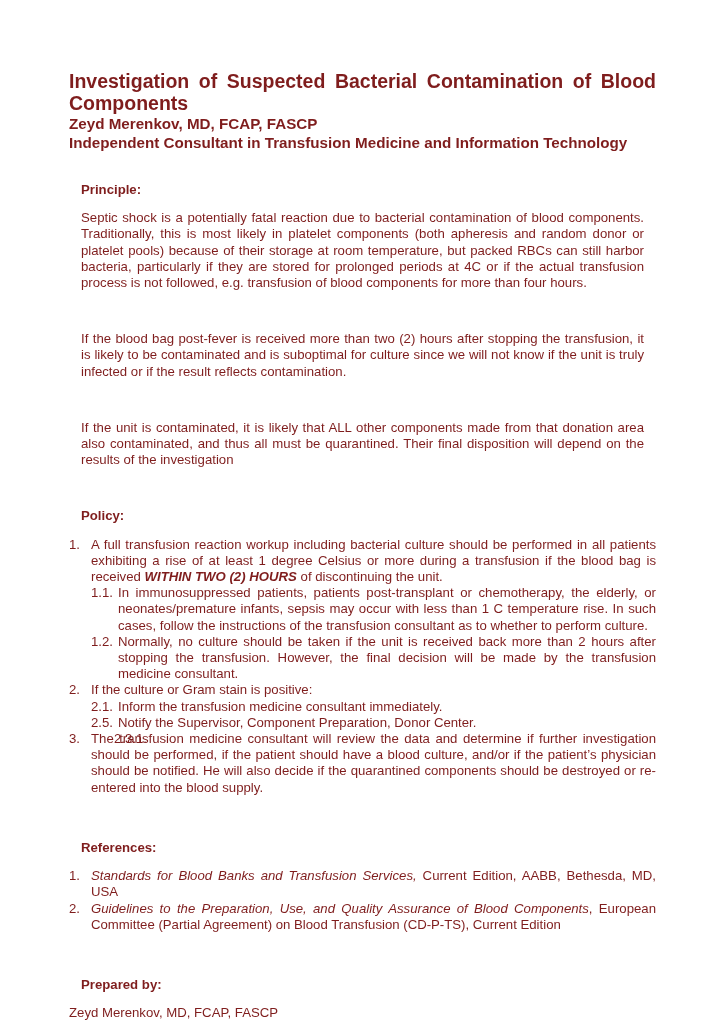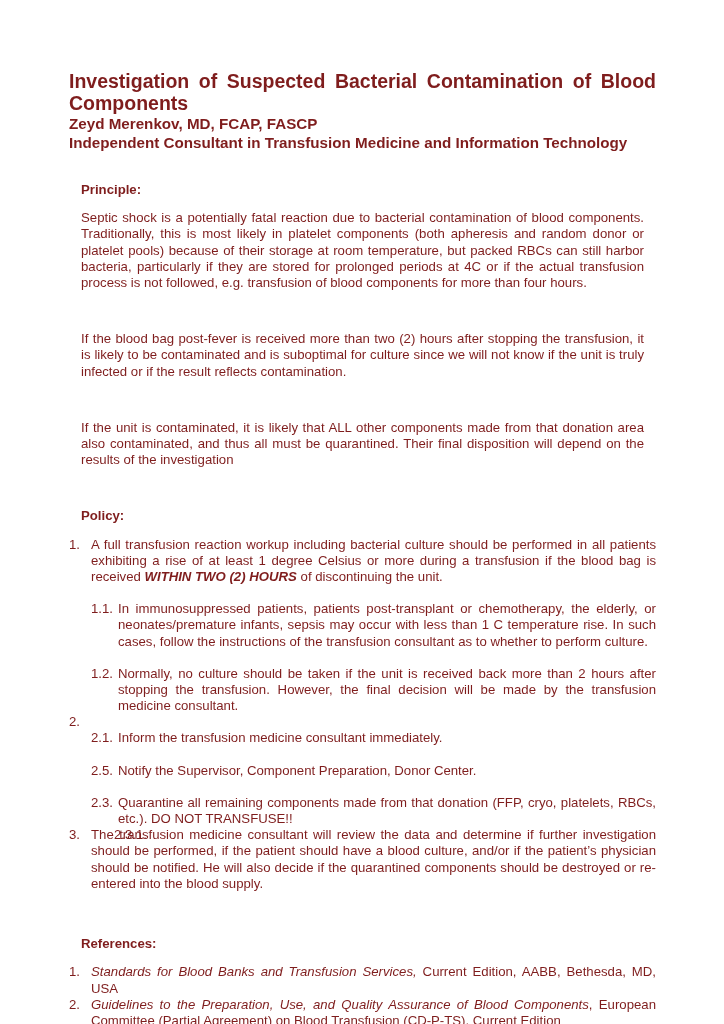--- a/index.html
+++ b/index.html
@@ -11,21 +11,21 @@
   }
   .title { font-size: 19.5px; font-weight: bold; line-height: 22px; margin: 0; text-align: justify; text-align-last: left; }
   .title.line1 { text-align-last: justify; }
   .subhead { font-size: 15.2px; font-weight: bold; line-height: 19px; margin: 0; }
   .section-heading { font-weight: bold; margin: 12px; }
   p { margin: 12px; text-align: justify; }
   .gap { height: 16px; }
   .gap-lg { height: 32px; }
   .item { position: relative; text-align: justify; }
   .l1 { padding-left: 22px; }
-  .l2 { padding-left: 49px; margin-top: 16px; }
+  .l2 { padding-left: 49px; }
   .l3 { padding-left: 69px; }
   .num { position: absolute; top: 0; }
   .l1 .num { left: 0; }
   .l2 .num { left: 22px; }
   .l3 .num { left: 45px; }
   b { font-weight: bold; font-style: italic; }
   i { font-style: italic; }
 </style>
 </head>
 <body>
@@ -60,32 +60,29 @@
       <span class="num">1.1.</span>
       <span>In immunosuppressed patients, patients post-transplant or chemotherapy, the elderly, or neonates/premature infants, sepsis may occur with less than 1 C temperature rise. In such cases, follow the instructions of the transfusion consultant as to whether to perform culture.</span>
     </div>
     <div class="item l2">
       <span class="num">1.2.</span>
       <span>Normally, no culture should be taken if the unit is received back more than 2 hours after stopping the transfusion.  However, the final decision will be made by the transfusion medicine consultant.</span>
     </div>
 
     <div class="item l1">
       <span class="num">2.</span>
+      <span>If the culture or Gram stain is positive:</span>
     </div>
     <div class="item l2">
       <span class="num">2.1.</span>
       <span>Inform the transfusion medicine consultant immediately.</span>
     </div>
     <div class="item l2">
       <span class="num">2.5.</span>
       <span>Notify the Supervisor, Component Preparation, Donor Center.</span>
-    </div>
-    <div class="item l2">
-      <span class="num">2.3.</span>
-      <span>Quarantine all remaining components made from that donation (FFP, cryo, platelets, RBCs, etc.).  DO NOT TRANSFUSE!!</span>
     </div>
     <div class="item l3">
       <span class="num">2.3.1.</span>
     </div>
 
     <div class="item l1">
       <span class="num">3.</span>
       <span>The transfusion medicine consultant will review the data and determine if further investigation should be performed, if the patient should have a blood culture,  and/or if the patient’s physician should be notified.  He will also decide if the quarantined components should be destroyed or re-entered into the blood supply.</span>
     </div>
   </div>

